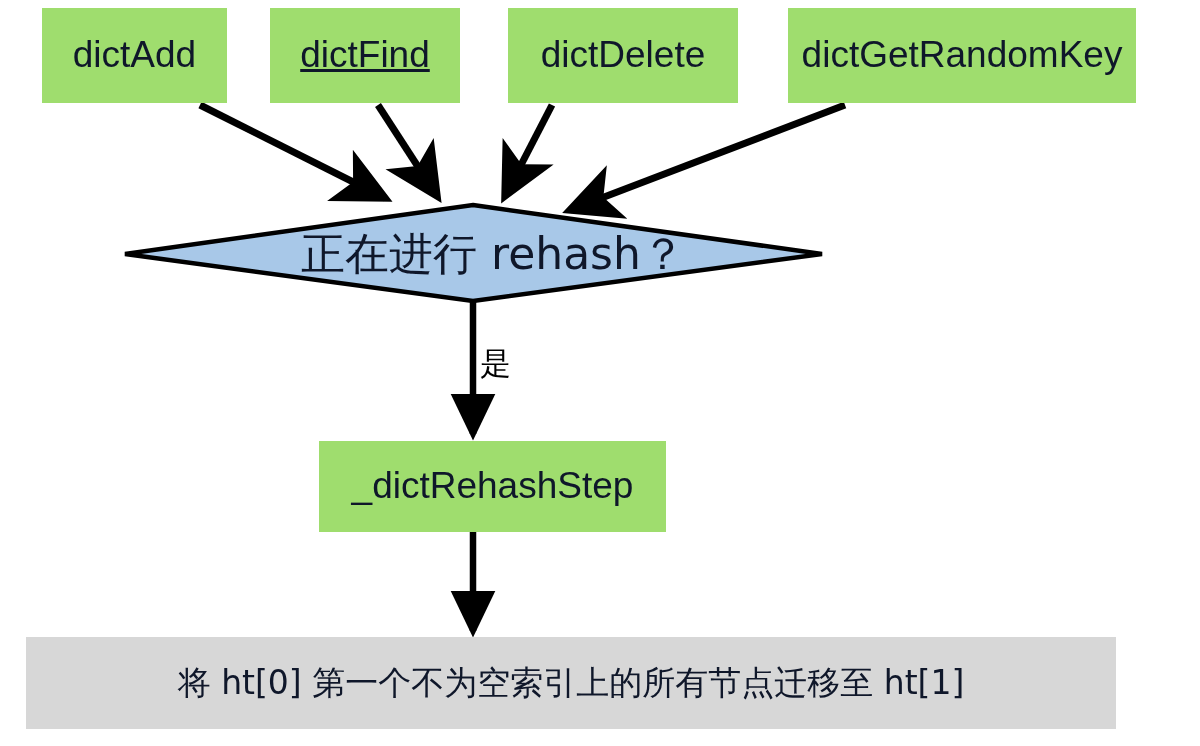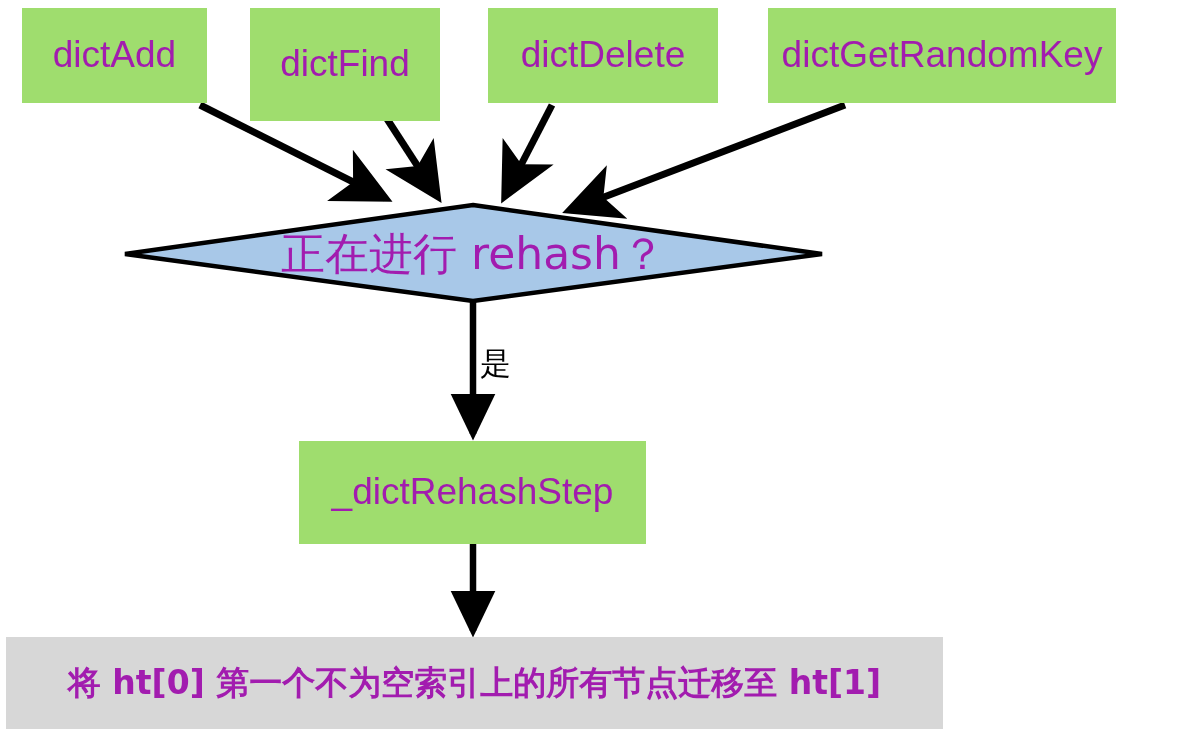--- a/index.html
+++ b/index.html
@@ -17,23 +17,24 @@
     background: #ffffff;
     overflow: hidden;
   }
   .node {
     position: absolute;
     box-sizing: border-box;
     display: flex;
     align-items: center;
     justify-content: center;
     text-align: center;
-    color: #a21caf;
+    color: #0f172a;
     line-height: 1.15;
     white-space: nowrap;
+    margin-left: 20px;
   }
   .node-green {
     background: #9FDD6E;
   }
   .node-gray {
     background: #D7D7D7;
   }
   .node-label {
     display: block;
   }
@@ -85,39 +86,39 @@
 
     <line x1="473" y1="301" x2="473" y2="434" stroke="#000000" stroke-width="6.5" marker-end="url(#ahv)"></line>
 
     <line x1="473" y1="532" x2="473" y2="631" stroke="#000000" stroke-width="6.5" marker-end="url(#ahv)"></line>
   </svg>
 
   <div class="node node-green" style="left:22px; top:8px; width:185px; height:95px; font-size:37px;">
     <span class="node-label txt-lat">dictAdd</span>
   </div>
 
-  <div class="node node-green" style="left:250px; top:8px; width:190px; height:113px; font-size:37px;">
+  <div class="node node-green" style="left:250px; top:8px; width:190px; height:95px; font-size:37px;text-decoration:underline;">
     <span class="node-label txt-lat">dictFind</span>
   </div>
 
   <div class="node node-green" style="left:488px; top:8px; width:230px; height:95px; font-size:37px;">
     <span class="node-label txt-lat">dictDelete</span>
   </div>
 
   <div class="node node-green" style="left:768px; top:8px; width:348px; height:95px; font-size:37px;">
     <span class="node-label txt-lat">dictGetRandomKey</span>
   </div>
 
   <div class="node" style="left:263px; top:226px; width:420px; height:56px; font-size:44px;">
     <span class="node-label txt-cjk">正在进行 rehash？</span>
   </div>
 
   <div class="edge-label txt-cjk" style="left:480px; top:348px;">是</div>
 
-  <div class="node node-green" style="left:299px; top:441px; width:347px; height:103px; font-size:37px;">
+  <div class="node node-green" style="left:299px; top:441px; width:347px; height:91px; font-size:37px;">
     <span class="node-label txt-lat">_dictRehashStep</span>
   </div>
 
-  <div class="node node-gray" style="left:6px; top:637px; width:937px; height:92px; font-size:33px;font-weight:bold;">
+  <div class="node node-gray" style="left:6px; top:637px; width:1090px; height:92px; font-size:33px;">
     <span class="node-label txt-cjk">将 ht[0] 第一个不为空索引上的所有节点迁移至 ht[1]</span>
   </div>
 
 </div>
 
 </body></html>

